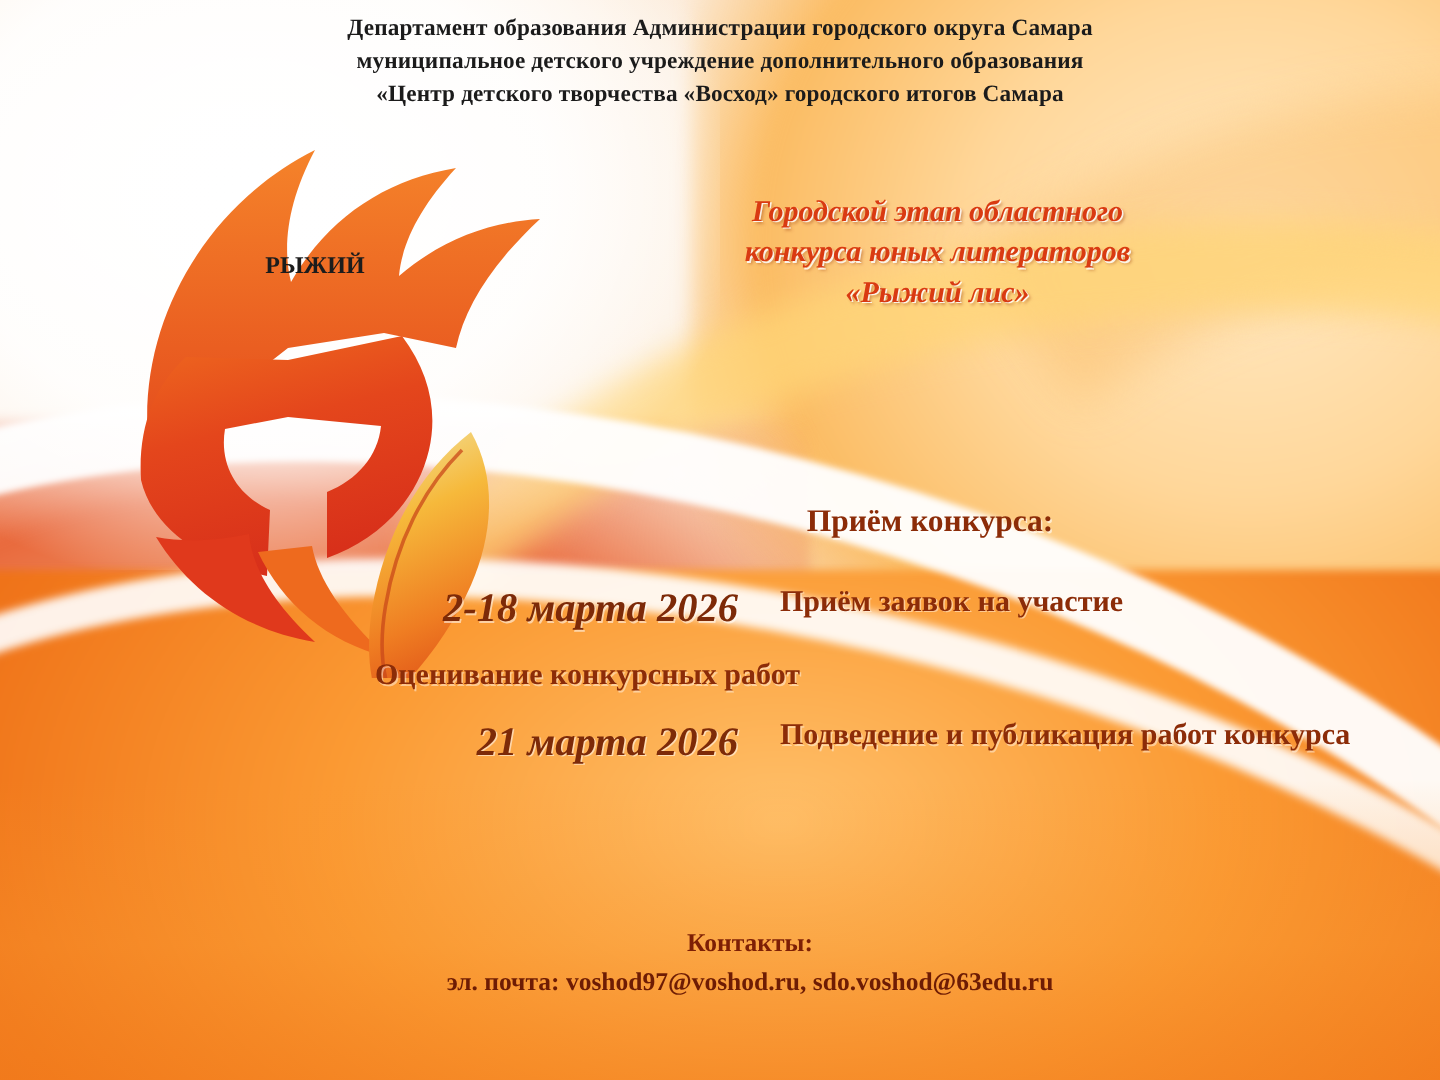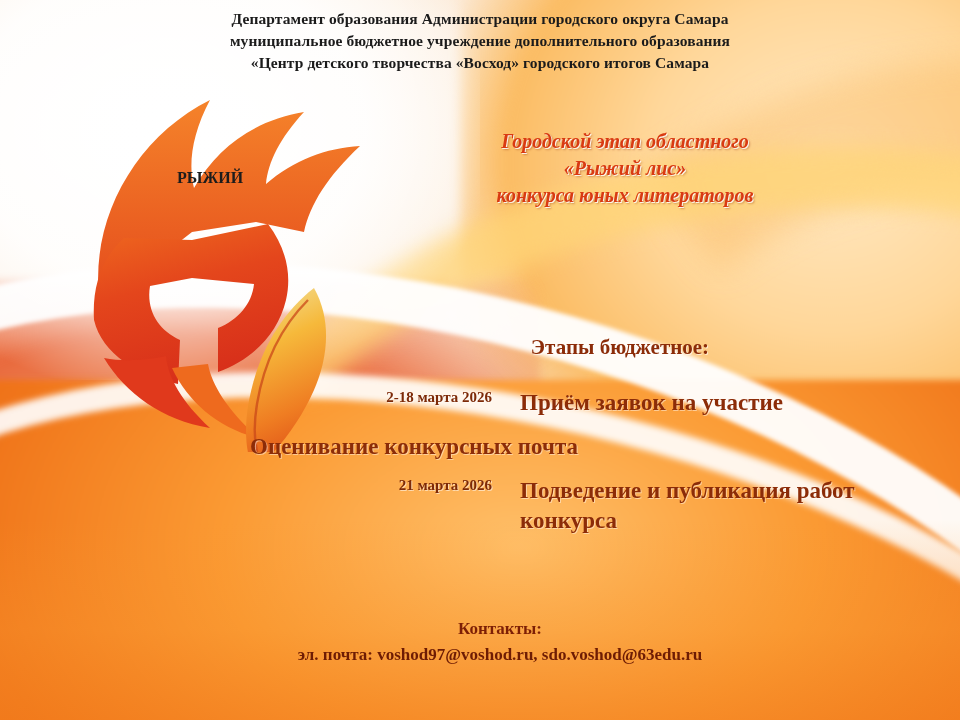--- a/index.html
+++ b/index.html
@@ -210,30 +210,31 @@
     margin-bottom: 14px;
   }
   .stage-date {
     width: 270px;
     flex: 0 0 270px;
     text-align: right;
     padding-right: 28px;
     box-sizing: border-box;
     font-family: "Liberation Serif", serif;
     font-weight: 700;
-    font-size: 15px;
+    font-size: 27px;
     color: #7d2a08;
     line-height: 1.28;
     text-shadow: 1px 1px 0 rgba(255,255,255,0.55);
+    font-style: italic;
   }
   .stage-desc {
     flex: 1 1 auto;
     font-family: "Liberation Serif", serif;
     font-weight: 700;
-    font-size: 23px;
+    font-size: 20px;
     color: #8c2c08;
     line-height: 1.3;
     text-shadow: 1px 1px 0 rgba(255,255,255,0.45);
   }
 
   
   .contacts {
     position: absolute;
     left: 0;
     top: 616px;
@@ -268,21 +269,21 @@
   <div class="bg-orange-bottom"></div>
   <div class="swoosh swoosh-deep"></div>
   <div class="swoosh swoosh-yellow"></div>
   <div class="swoosh swoosh-white-1"></div>
   <div class="swoosh swoosh-white-2"></div>
   <div class="glow-top-left"></div>
   <div class="bottom-shade"></div>
 
   <div class="header">
     <div class="header-line">Департамент образования Администрации городского округа Самара</div>
-    <div class="header-line">муниципальное бюджетное учреждение дополнительного образования</div>
+    <div class="header-line">муниципальное детского учреждение дополнительного образования</div>
     <div class="header-line">«Центр детского творчества «Восход» городского итогов Самара</div>
   </div>
 
   <div class="logo-wrap">
     <svg width="360" height="380" viewBox="0 0 360 380" xmlns="http://www.w3.org/2000/svg" aria-hidden="true">
       <defs>
         <linearGradient id="foxGrad" x1="0" y1="0" x2="0.3" y2="1">
           <stop offset="0%" stop-color="#ef6a1f"></stop>
           <stop offset="45%" stop-color="#e4461c"></stop>
           <stop offset="100%" stop-color="#d8301a"></stop>
@@ -324,32 +325,32 @@
         <path d="M18 184 C6 204 -18 228 -52 250" fill="none" stroke="#c9481a" stroke-width="2" opacity="0.6"></path>
       </g>
     </svg>
   </div>
   <div class="logo-caption">
     <div>РЫЖИЙ</div>
   </div>
 
   <div class="title">
     <div>Городской этап областного</div>
+    <div>конкурса  юных литераторов</div>
     <div>«Рыжий лис»</div>
-    <div>конкурса  юных литераторов</div>
-  </div>
-
-  <div class="stages-heading">Этапы бюджетное:</div>
+  </div>
+
+  <div class="stages-heading">Приём конкурса:</div>
   <div class="stages">
     <div class="stage-row">
       <div class="stage-date">2-18 марта 2026</div>
       <div class="stage-desc">Приём заявок на участие</div>
     </div>
     <div class="stage-row">
-      <div class="stage-desc">Оценивание конкурсных почта</div>
+      <div class="stage-desc">Оценивание конкурсных работ</div>
     </div>
     <div class="stage-row">
       <div class="stage-date">21 марта 2026</div>
       <div class="stage-desc">Подведение и публикация работ конкурса</div>
     </div>
   </div>
 
   <div class="contacts">
     <div class="contacts-title">Контакты:</div>
     <div class="contacts-line">эл. почта: voshod97@voshod.ru, sdo.voshod@63edu.ru</div>

